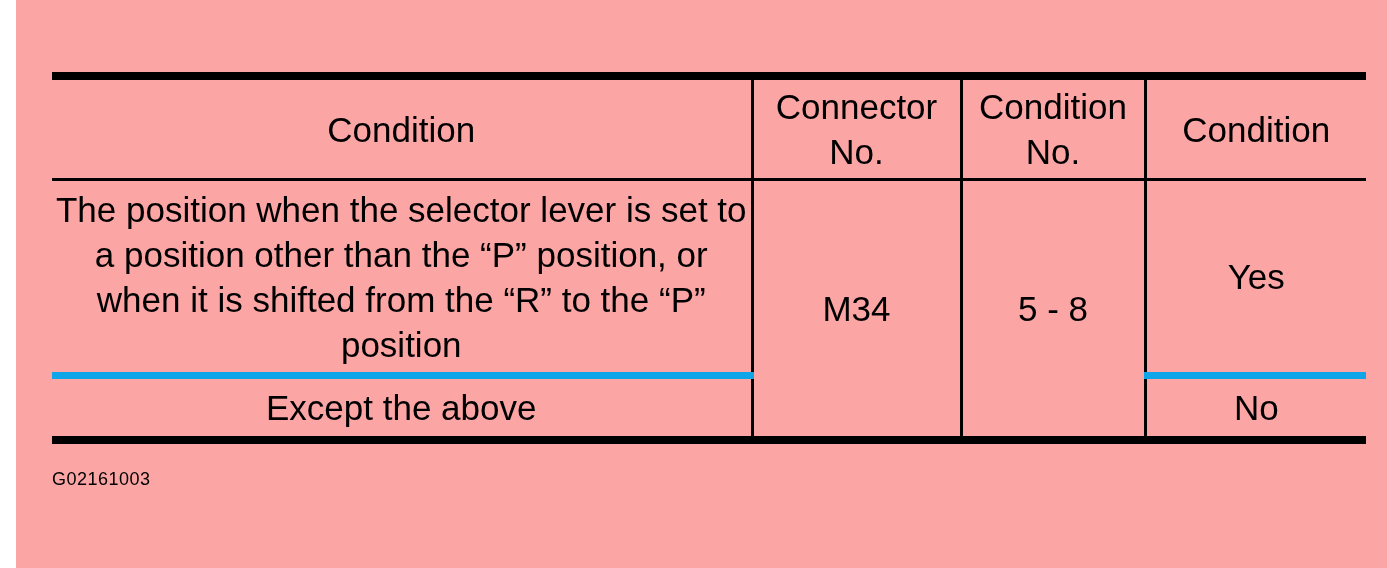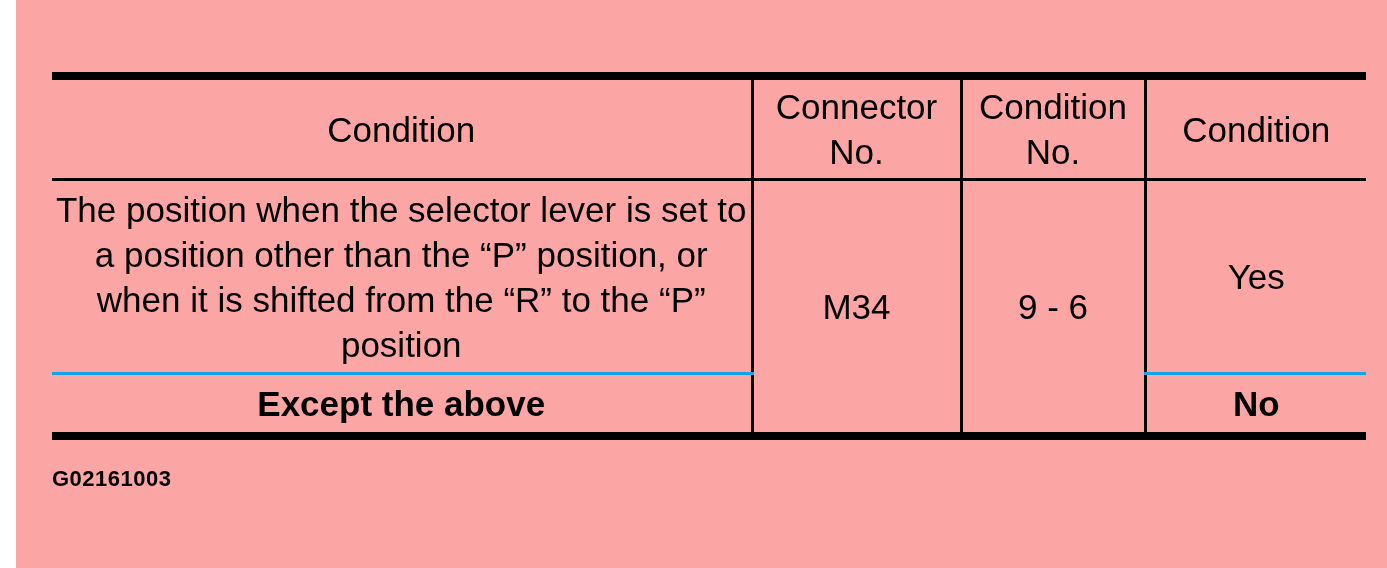--- a/index.html
+++ b/index.html
@@ -39,34 +39,34 @@
   }
   
   .vline { border-left: 3px solid #000000; }
   
   thead th {
     height: 98px;
     border-bottom: 3px solid #000000;
   }
   
   tr.row-first td { height: 191px; }
-  tr.row-second td { height: 57px; font-weight: bold; }
+  tr.row-second td { height: 57px; }
   td.cond-cell {
     text-align: left;
     padding-left: 26px;
     padding-right: 9px;
   }
-  td.sep-bottom { border-bottom: 3px solid #0ea5e9; }
+  td.sep-bottom { border-bottom: 7px solid #0ea5e9; }
   .figure-code {
     position: absolute;
     left: 36px;
     top: 466px;
-    font-size: 22px;
+    font-size: 18px;
     line-height: 26px;
-    font-weight: bold;
+    font-weight: normal;
     letter-spacing: 0.5px;
   }
 </style>
 </head>
 <body>
 
 <div class="sheet">
 
   <table class="spec-table">
     <colgroup>
@@ -80,21 +80,21 @@
         <th>Condition</th>
         <th class="vline">Connector No.</th>
         <th class="vline">Condition No.</th>
         <th class="vline">Condition</th>
       </tr>
     </thead>
     <tbody>
       <tr class="row-first">
         <td class="cond-cell sep-bottom">The position when the selector lever is set to a position other than the “P” position, or when it is shifted from the “R” to the “P” position</td>
         <td class="vline" rowspan="2">M34</td>
-        <td class="vline" rowspan="2">9 - 6</td>
+        <td class="vline" rowspan="2">5 - 8</td>
         <td class="vline sep-bottom">Yes</td>
       </tr>
       <tr class="row-second">
         <td class="cond-cell">Except the above</td>
         <td class="vline">No</td>
       </tr>
     </tbody>
   </table>
 
   <div class="figure-code">G02161003</div>

